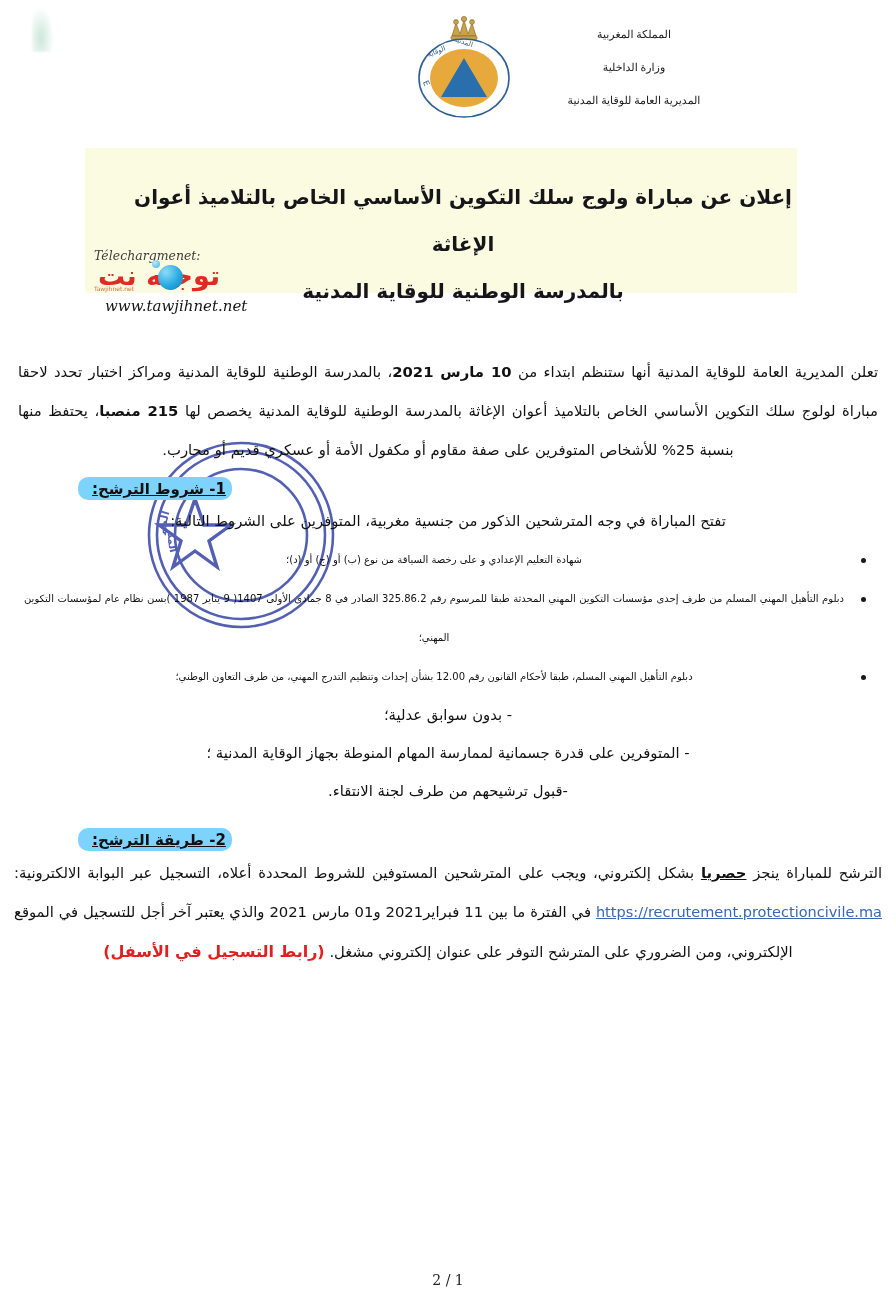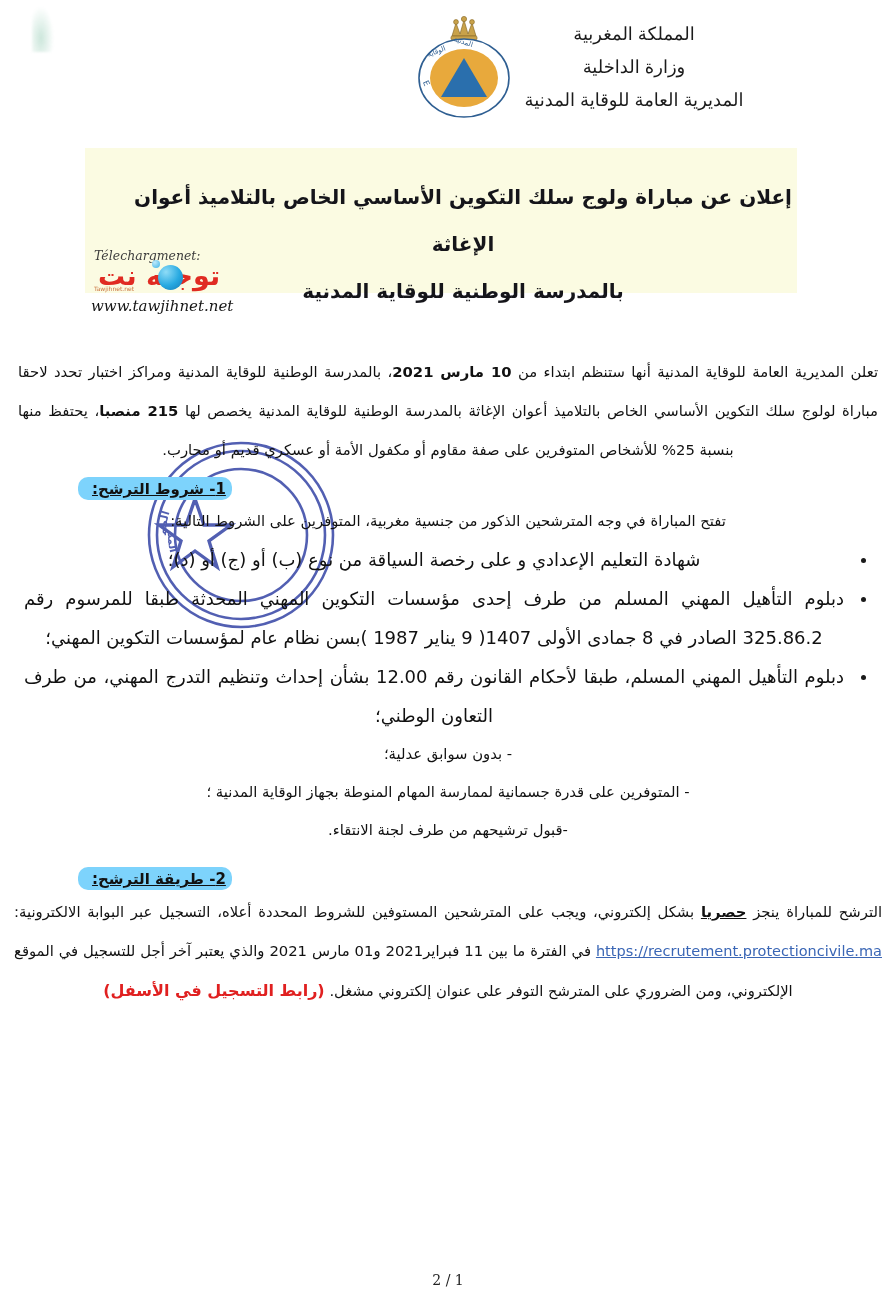--- a/index.html
+++ b/index.html
@@ -27,22 +27,22 @@
   }
   .emblem{
     position:absolute;left:408px;top:4px;width:112px;height:108px;
   }
   .ministry-lines{
     position:absolute;right:82px;top:8px;width:360px;
     text-align:center;
     direction:rtl;
   }
   .ministry-lines div{
-    font-size:18px;line-height:33px;color:#1b1b1b;
-    font-family:Liberation Sans, sans-serif;
+    font-size:11px;line-height:33px;color:#1b1b1b;
+    font-family:Liberation Serif, serif;
     letter-spacing:0px;
   }
 
   
   .title-banner{
     position:absolute;left:85px;top:148px;width:712px;height:145px;
     background:#fbfbe2;
   }
   .title-banner .t-line{
     text-align:center;direction:rtl;
@@ -75,21 +75,21 @@
   .wm-bubble-sm{
     position:absolute;left:64px;top:-4px;width:8px;height:8px;border-radius:50%;
     background:radial-gradient(circle at 35% 30%, #bde9fb, #3fb3e6);
   }
   .wm-tiny{
     position:absolute;left:6px;top:21px;font-size:6px;color:#c9723d;direction:ltr;
   }
   .wm-url{
     font-family:"DejaVu Serif","Liberation Serif",serif;
     font-style:italic;font-size:15px;color:#151515;
-    direction:ltr;text-align:left;margin-top:3px;margin-left:3px;
+    direction:ltr;text-align:left;margin-top:3px;margin-left:17px;
   }
 
   
   .stamp{
     position:absolute;left:143px;top:437px;width:196px;height:196px;
     opacity:.88;pointer-events:none;
   }
 
   
   .content{
@@ -122,21 +122,21 @@
   .line-r{
     font-size:14.8px;line-height:38px;color:#111;
     text-align:center;margin:0;
   }
 
   ul.bullets{
     list-style:none;margin:0;padding:0;
   }
   ul.bullets li{
     position:relative;
-    font-size:18px;line-height:39px;color:#111;
+    font-size:10px;line-height:39px;color:#111;
     text-align:justify;text-align-last:center;
     padding-right:52px;padding-left:24px;
     margin:0;
   }
   ul.bullets li::before{
     content:"";
     position:absolute;right:30px;top:18px;
     width:5px;height:5px;border-radius:50%;
     background:#1a1a1a;
   }

